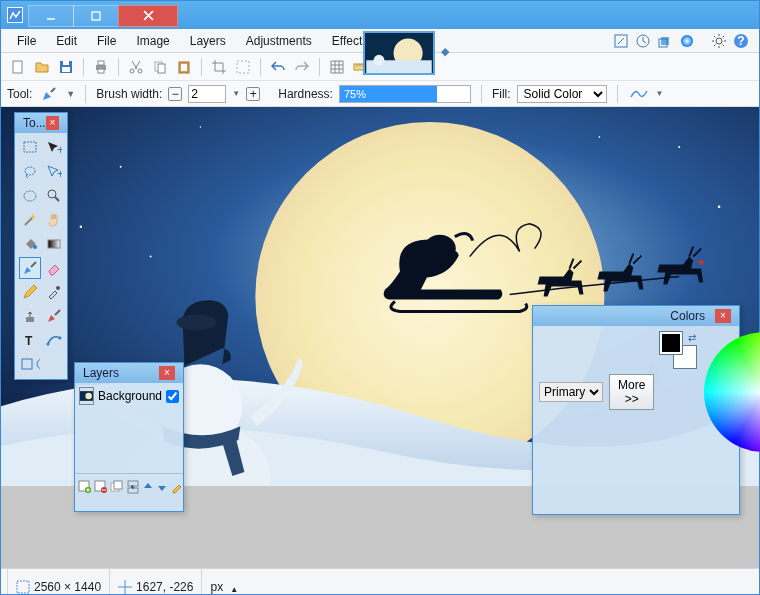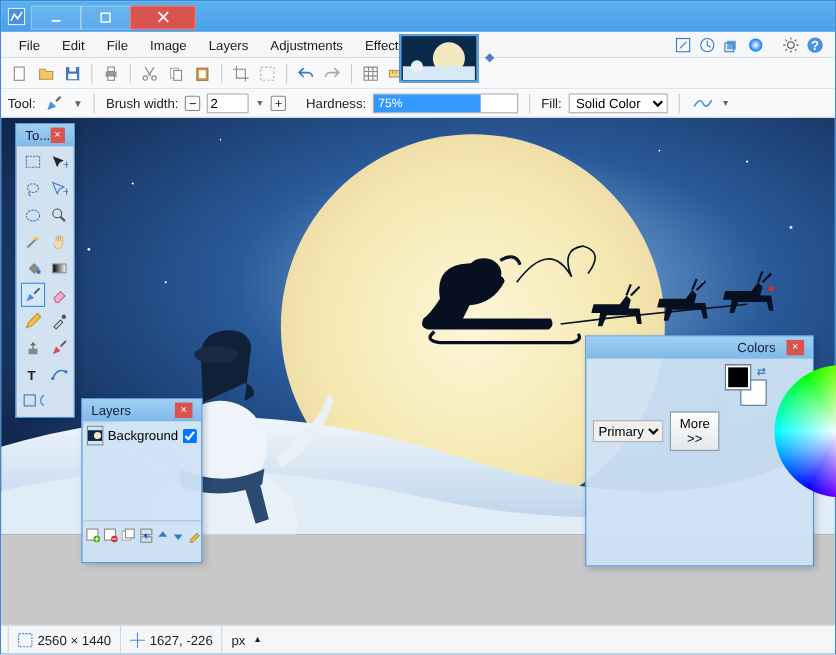--- a/index.html
+++ b/index.html
@@ -19,21 +19,21 @@
 .tbtn{width:22px;height:22px;display:flex;align-items:center;justify-content:center;border:1px solid transparent;border-radius:2px}
 .sep{width:1px;height:18px;background:#c5cdd3;margin:0 4px}
 .toolbar2{height:26px;background:#f8f9fb;display:flex;align-items:center;padding:0 6px;border-bottom:1px solid #d8dde2;gap:6px;font-size:12px;color:#222}
 .toolbar2 select,.toolbar2 input{border:1px solid #abadb3;font-size:12px;height:18px;padding:0 2px;background:#fff}
 .hardness-bar{width:132px;height:18px;border:1px solid #abadb3;display:flex;align-items:center;background:#fff}
 .hardness-fill{background:#3399ff;color:#fff;height:100%;display:flex;align-items:center;padding:0 4px;font-size:11px}
 .canvas-area{flex:1;position:relative;background:#c8c8c8;overflow:hidden}
 .artwork{position:absolute;left:0;top:0;right:0;bottom:0}
 .statusbar{height:26px;background:#f4f6f8;border-top:1px solid #d0d7dd;display:flex;align-items:center;padding:0 6px;font-size:11px;color:#222}
 .status-left{flex:1}
-.status-seg{display:flex;align-items:center;gap:4px;padding:0 8px;border-left:1px solid #d0d7dd;height:100%}
+.status-seg{display:flex;align-items:flex-end;gap:4px;padding:0 8px;border-left:1px solid #d0d7dd;height:100%}
 .zoom-slider{width:100px;height:4px;background:#ddd;position:relative;border-radius:2px}
 .zoom-thumb{position:absolute;width:10px;height:16px;background:#fff;border:1px solid #888;top:-6px;left:30%;border-radius:2px}
 
 .panel{position:absolute;border:1px solid #4a90d9;background:rgba(207,227,244,.95);box-shadow:2px 2px 6px rgba(0,0,0,.2);z-index:10}
 .panel-title{height:20px;background:linear-gradient(#9fd0f2,#7fb8e8);display:flex;align-items:center;padding:0 8px;font-size:12px;color:#1a1a3a}
 .panel-title .spacer{flex:1}
 .panel-close{width:16px;height:14px;background:#d9534f;color:#fff;display:flex;align-items:center;justify-content:center;font-size:10px;line-height:1}
 .tools-panel{left:14px;top:112px;width:54px;background:rgba(220,235,248,.95)}
 .tools-grid{display:grid;grid-template-columns:1fr 1fr;gap:2px;padding:4px}
 .tool-cell{width:22px;height:22px;display:flex;align-items:center;justify-content:center;border:1px solid transparent}

